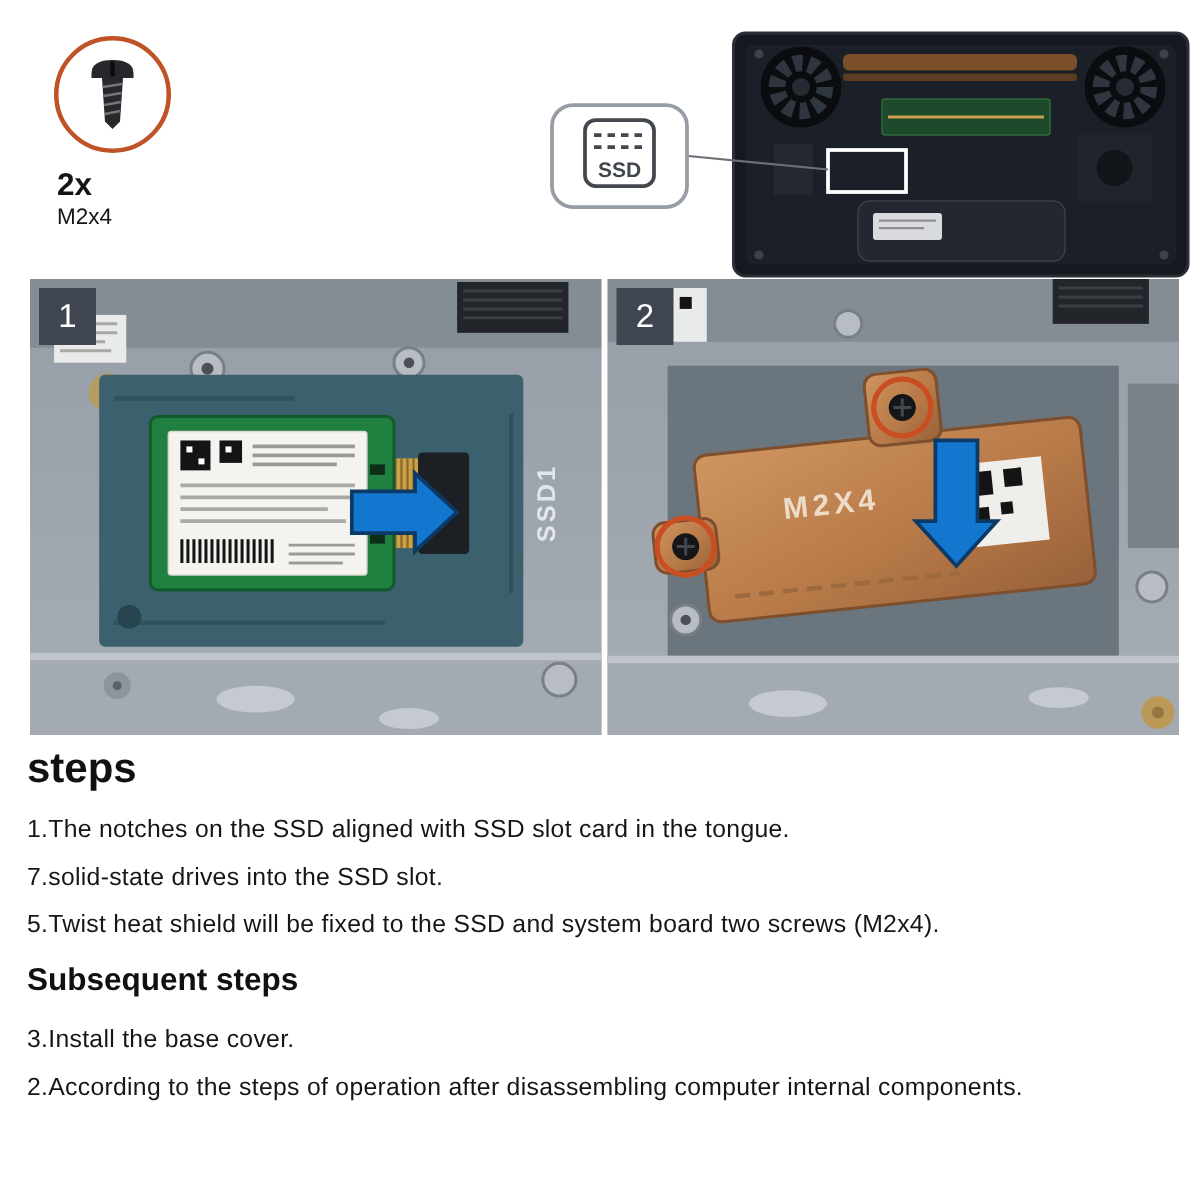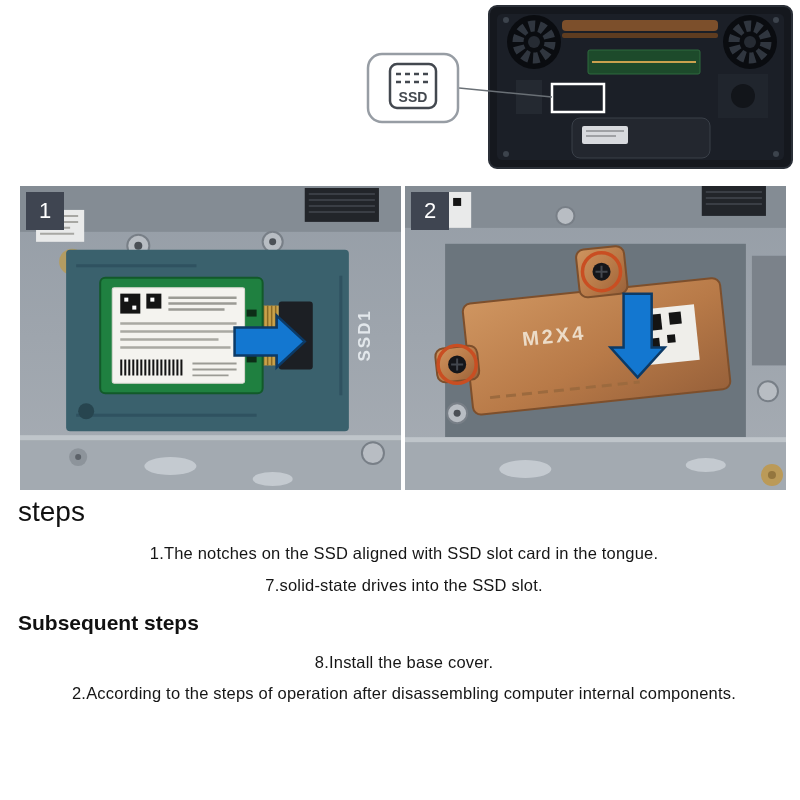--- a/index.html
+++ b/index.html
@@ -6,42 +6,54 @@
   body{width:800px;height:800px;background:#ffffff;font-family:"Liberation Sans", sans-serif;color:#1a1a1a;overflow:hidden;}
   .page{position:relative;width:800px;height:800px;background:#fff;}
 
   
   .top{position:absolute;top:0;left:0;width:800px;height:182px;}
   .screw-callout{position:absolute;left:36px;top:24px;width:120px;}
   .screw-circle{width:72px;height:72px;border:3px solid #bf5226;border-radius:50%;background:#fff;
     display:flex;align-items:center;justify-content:center;}
   .screw-count{margin-top:10px;font-size:21px;font-weight:bold;color:#141414;padding-left:2px;line-height:1.1;}
   .screw-size{font-size:15px;color:#141414;padding-left:2px;line-height:1.3;}
-  .locator{position:absolute;right:4px;top:4px;}
+  .locator{position:absolute;right:4px;top:20px;}
 
   
   .panels{position:absolute;top:186px;left:20px;width:766px;height:304px;display:flex;gap:4px;}
   .panel{flex:1;position:relative;overflow:hidden;background:#9aa2aa;}
   .panel svg{display:block;}
   .badge{position:absolute;top:6px;left:6px;width:38px;height:38px;background:#3f4551;color:#fff;
     font-size:22px;display:flex;align-items:center;justify-content:center;}
 
   
   .steps{position:absolute;top:492px;left:18px;width:772px;}
-  .steps h1{font-size:28px;font-weight:400;margin:4px 0 16px 0;color:#111;}
+  .steps h1{font-size:28px;font-weight:700;margin:4px 0 16px 0;color:#111;}
   .steps h2{font-size:21px;font-weight:700;margin:16px 0 18px 0;color:#111;}
-  .steps p{font-size:16.5px;margin:0 0 12.5px 0;color:#161616;letter-spacing:.2px;text-align:center;}
+  .steps p{font-size:16.5px;margin:0 0 12.5px 0;color:#161616;letter-spacing:.2px;}
 </style>
 </head>
 <body>
 
 <div class="page">
 
   <div class="top">
 
+    <div class="screw-callout">
+      <div class="screw-circle">
+        <svg width="40" height="52" viewBox="0 0 40 52">
+          <path d="M6,12 Q6,3 20,3 Q34,3 34,12 L34,15 L6,15 Z" fill="#26282b"></path>
+          <rect x="18.5" y="4" width="3" height="10" fill="#0b0c0d"></rect>
+          <polygon points="13,15 27,15 25,44 20,49 15,44" fill="#26282b"></polygon>
+          <path d="M13.6,21 L26.4,19 M14,27 L26,25 M14.5,33 L25.5,31 M15,39 L25,37" stroke="#72767c" stroke-width="1.6"></path>
+        </svg>
+      </div>
+      <div class="screw-count">2x</div>
+      <div class="screw-size">M2x4</div>
+    </div>
 
     <div class="locator">
       <svg width="430" height="168" viewBox="0 0 430 168">
 
         <g>
           <rect x="123" y="2" width="303" height="162" rx="8" fill="#15181e" stroke="#2a2f37" stroke-width="2"></rect>
           <rect x="131" y="10" width="287" height="146" rx="5" fill="#1b1f27"></rect>
           <circle cx="168" cy="38" r="27" fill="#0a0c10"></circle>
           <circle cx="168" cy="38" r="16" fill="none" stroke="#30363f" stroke-width="11" stroke-dasharray="6 4"></circle>
           <circle cx="168" cy="38" r="6" fill="#262b33"></circle>
@@ -195,18 +207,19 @@
         <circle cx="366" cy="290" r="4" fill="#94763e"></circle>
       </svg>
       <div class="badge">2</div>
     </figure>
   </div>
 
   <section class="steps">
     <h1>steps</h1>
     <p>1.The notches on the SSD aligned with SSD slot card in the tongue.</p>
     <p>7.solid-state drives into the SSD slot.</p>
+    <p>5.Twist heat shield will be fixed to the SSD and system board two screws (M2x4).</p>
     <h2>Subsequent steps</h2>
-    <p>8.Install the base cover.</p>
+    <p>3.Install the base cover.</p>
     <p>2.According to the steps of operation after disassembling computer internal components.</p>
   </section>
 
 </div>
 
 </body></html>

